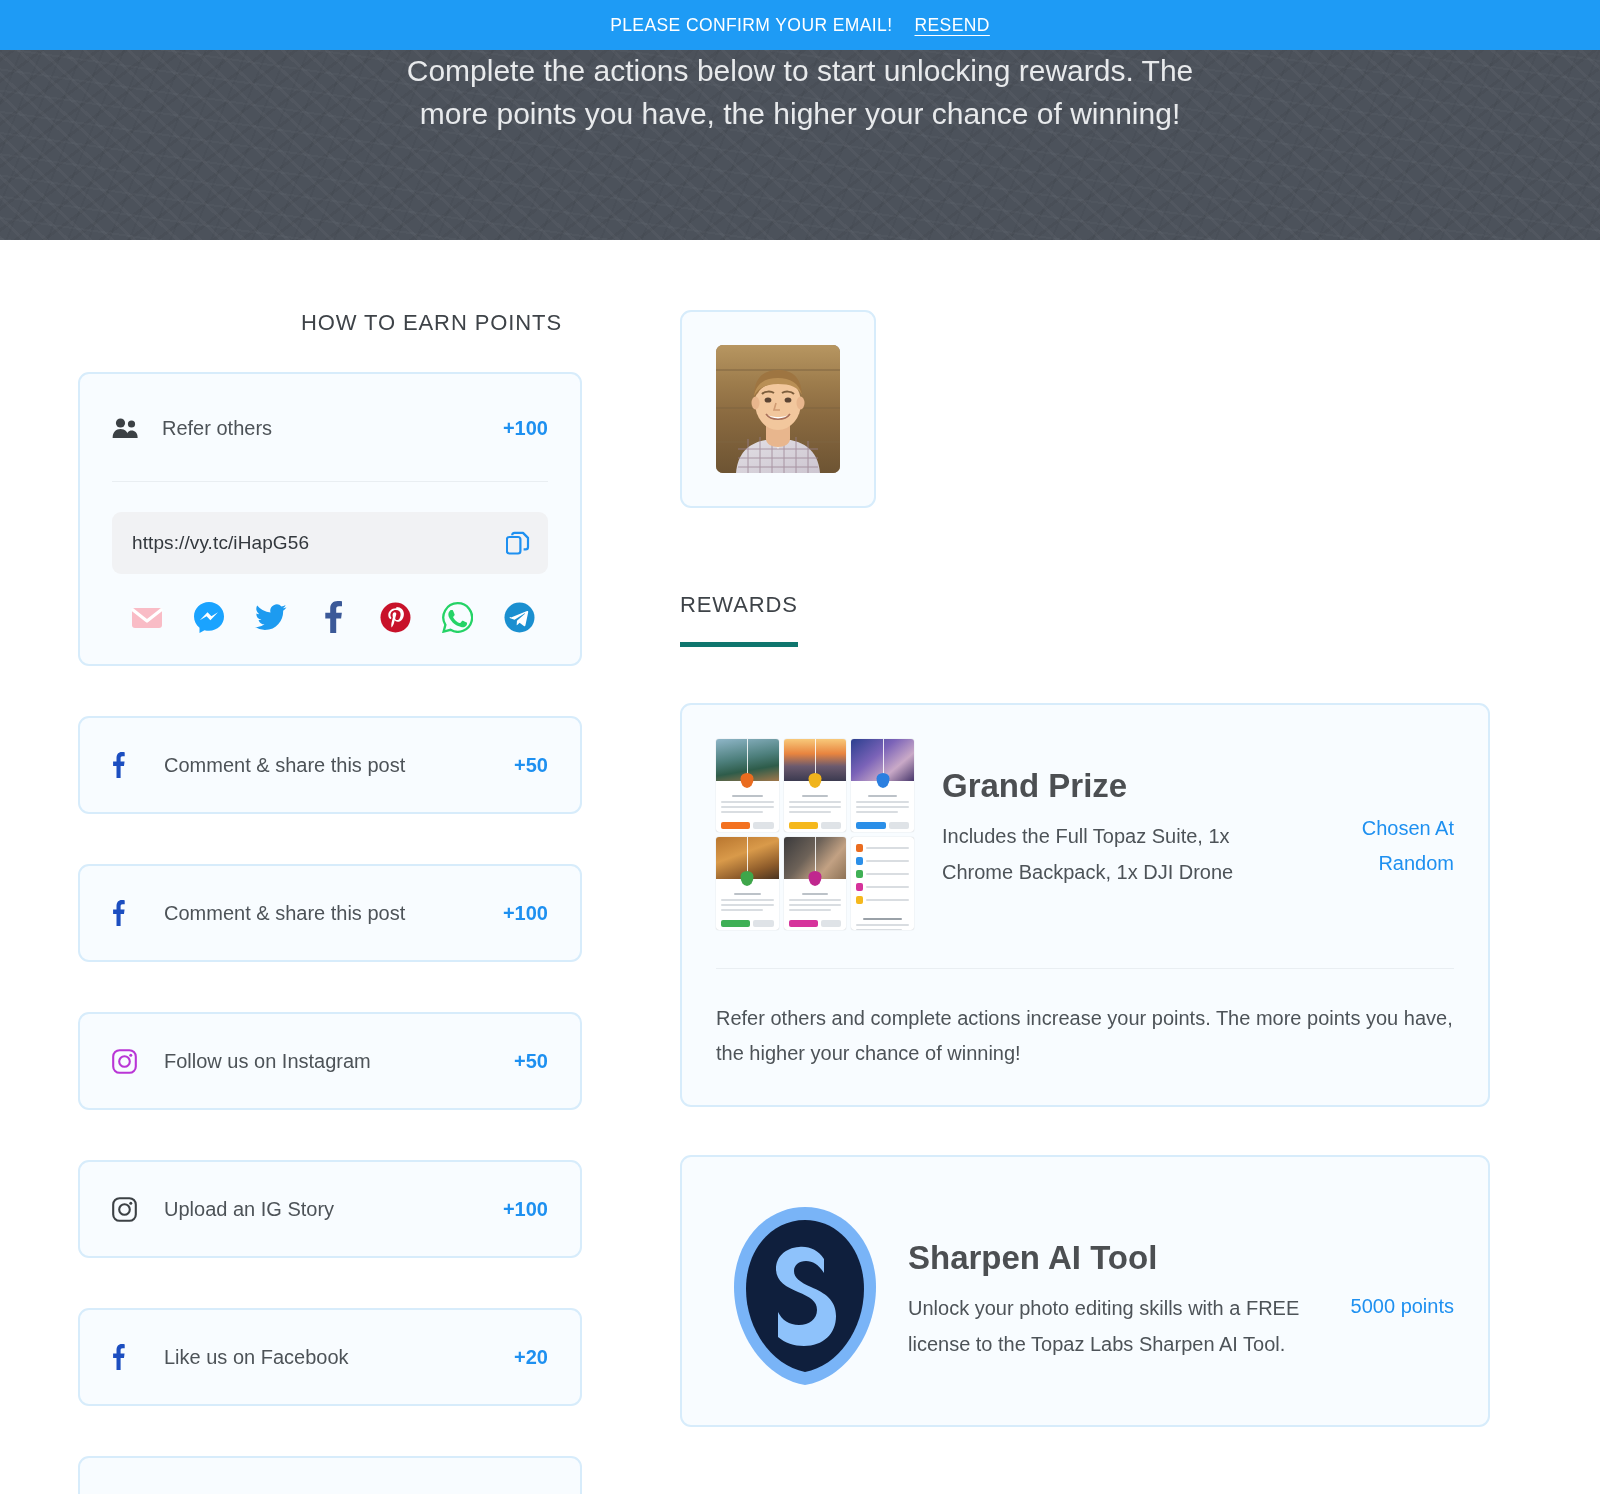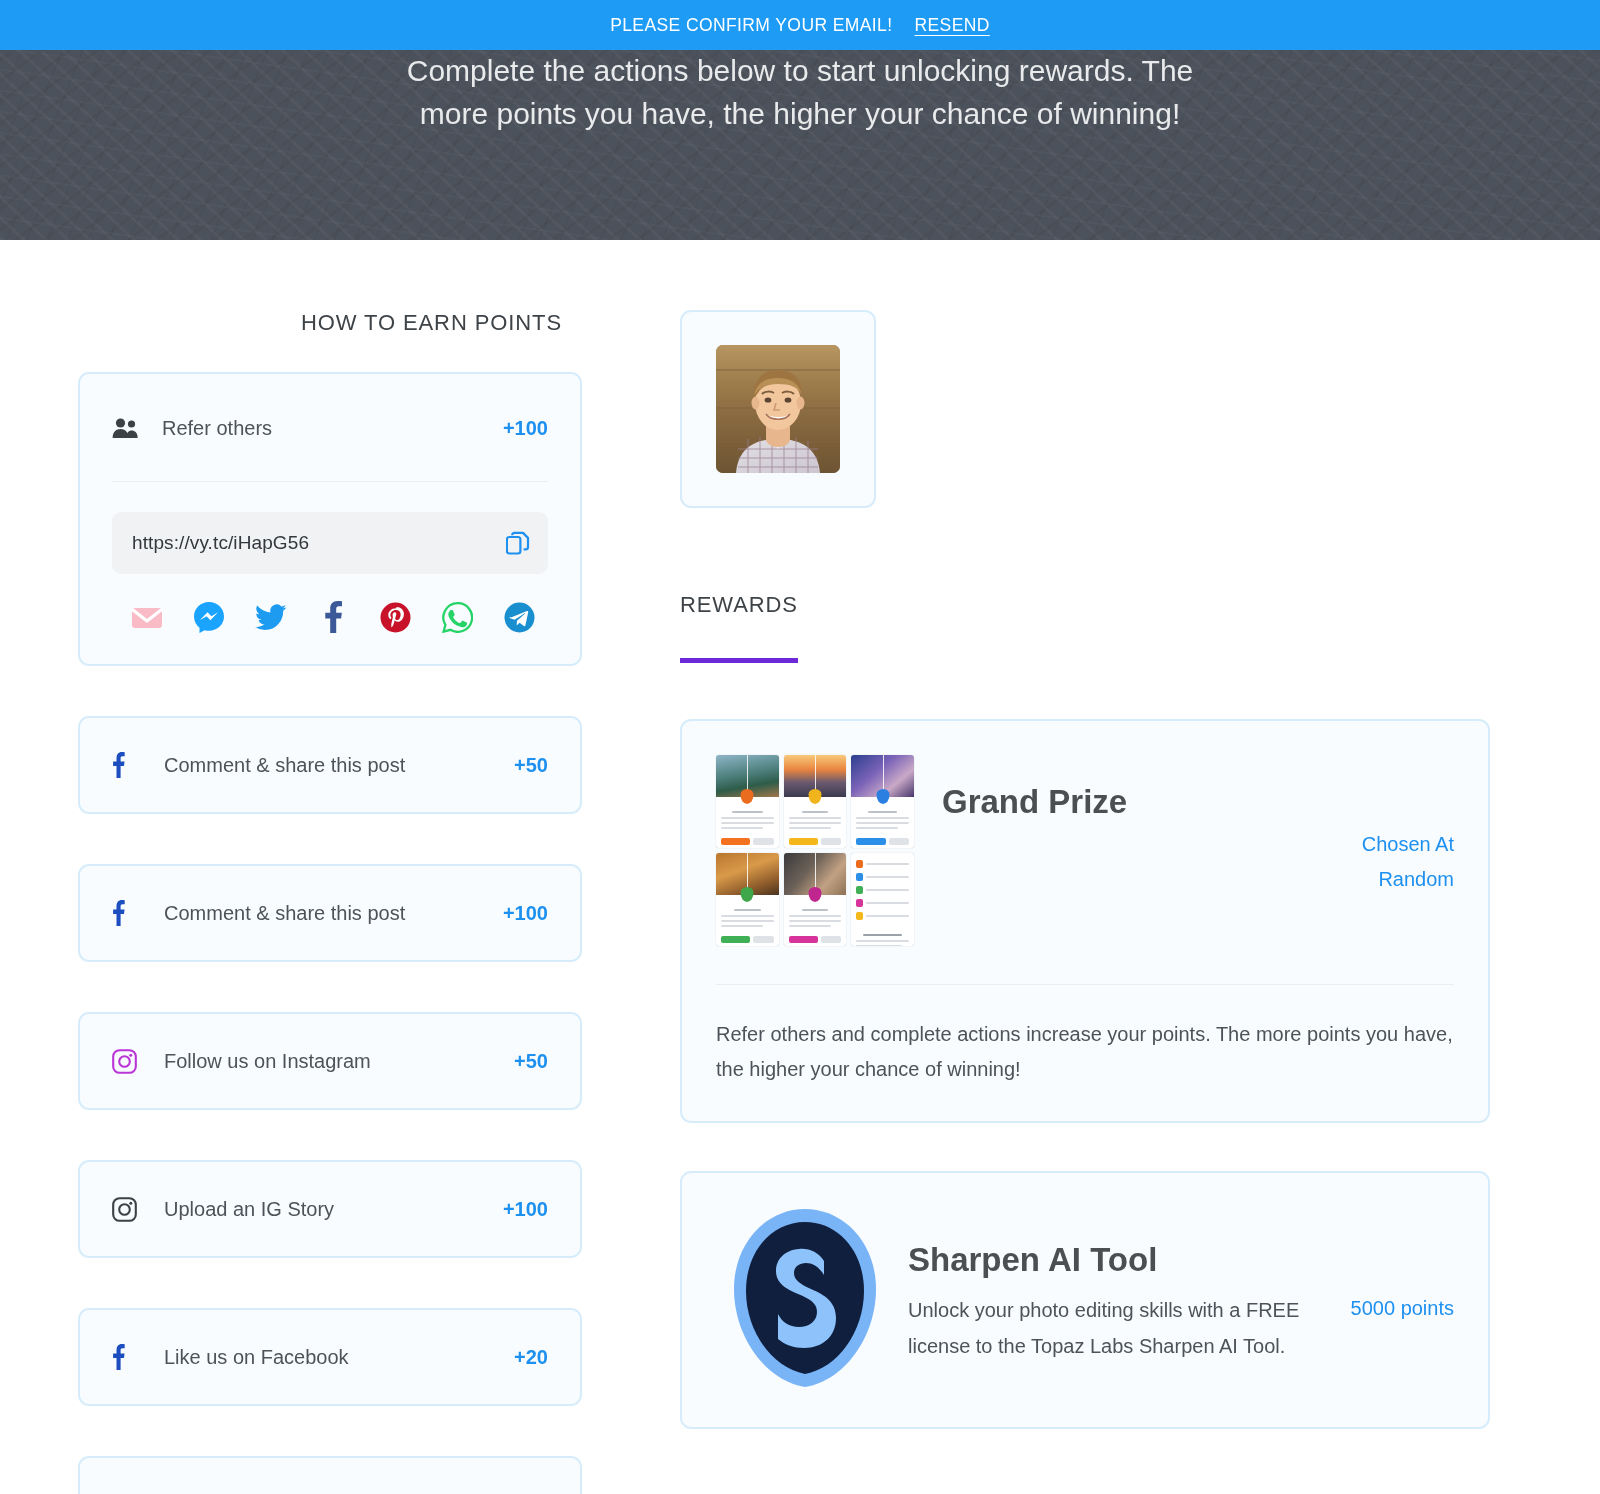--- a/index.html
+++ b/index.html
@@ -218,22 +218,22 @@
     background: #0ed2a7;
     border-radius: 3px 0 0 3px;
   }
 
   .tabs { margin-bottom: 56px; }
   .tab {
     display: inline-block;
     font-size: 22px;
     letter-spacing: .9px;
     color: #3e4348;
-    padding-bottom: 40px;
-    border-bottom: 5px solid #6d28d9;
+    padding-bottom: 24px;
+    border-bottom: 5px solid #0f766e;
     cursor: pointer;
   }
 
   .reward-card {
     border: 2px solid #d7ecfb;
     border-radius: 11px;
     background: #f8fcff;
     margin-bottom: 48px;
     padding: 34px 34px 34px 34px;
   }
@@ -269,21 +269,21 @@
     height: 1px;
     background: #e9eef2;
     margin: 38px 0 32px 0;
   }
   .reward-note {
     font-size: 20px;
     line-height: 1.75;
     color: #4d5358;
   }
 
-  .sharpen-card { padding: 30px 34px 34px 34px; }
+  .sharpen-card { padding: 44px 34px 34px 34px; }
   .sharpen-main { display: flex; align-items: flex-start; gap: 14px; }
   .sharpen-body { flex: 1; padding-top: 38px; }
   .sharpen-tag {
     flex: none;
     width: 110px;
     text-align: right;
     font-size: 20px;
     line-height: 1.75;
     color: #1e90f0;
     padding-top: 88px;
@@ -630,20 +630,21 @@
                 <div class="tz-ln" style="width:74%;margin:0 auto 4px;background:#9aa1a8"></div>
                 <div class="tz-ln"></div>
                   <div class="tz-ln" style="width:86%"></div>
               </div>
 
             </div>
           </div>
         </div>
         <div class="reward-body">
           <div class="reward-title">Grand Prize</div>
+          <div class="reward-desc">Includes the Full Topaz Suite, 1x Chrome Backpack, 1x DJI Drone</div>
         </div>
         <div class="reward-tag">Chosen At Random</div>
       </div>
       <div class="reward-divider"></div>
       <div class="reward-note">Refer others and complete actions increase your points. The more points you have, the higher your chance of winning!</div>
     </div>
 
     <div class="reward-card sharpen-card">
       <div class="sharpen-main">
         <div class="sharpen-logo">

